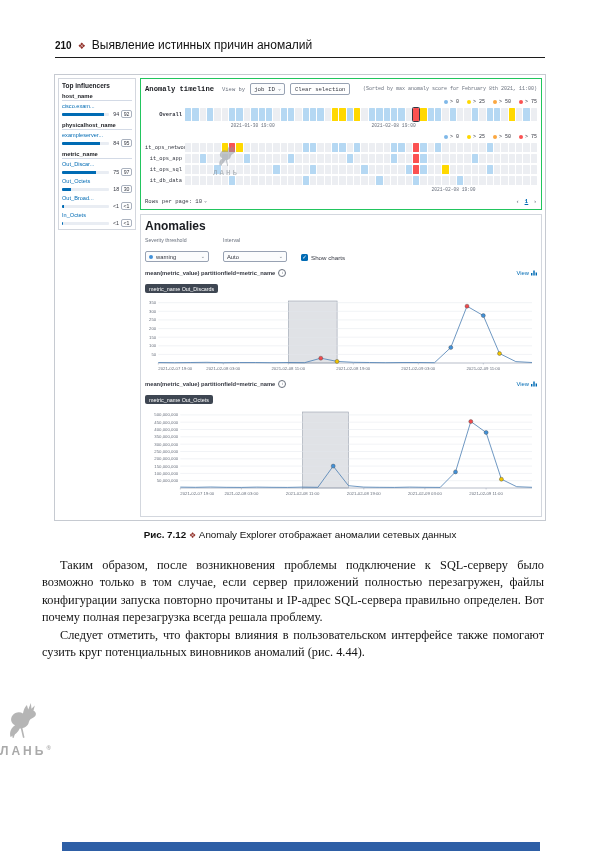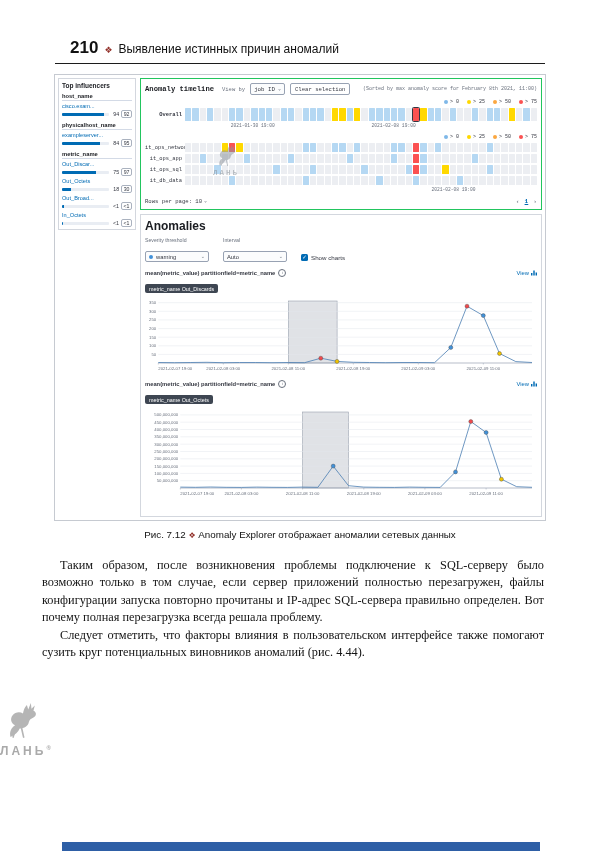--- a/index.html
+++ b/index.html
@@ -1,20 +1,20 @@
 <!DOCTYPE html>
 <html><head>
 <meta charset="utf-8">
 <style>
   html,body{margin:0;padding:0;background:#ffffff;}
   .page{position:relative;width:600px;height:855px;background:#fff;font-family:"Liberation Sans",sans-serif;overflow:hidden;}
 
   
   .running-head{position:absolute;top:38px;left:55px;right:55px;border-bottom:1.5px solid #1c1c1c;padding-bottom:5px;display:flex;align-items:baseline;gap:6px;}
-  .pagenum{font-weight:bold;font-size:17px;color:#111;margin-left:15px;}
+  .pagenum{font-weight:bold;font-size:10px;color:#111;}
   .diamond{color:#92312a;font-size:9px;}
   .head-title{font-size:12px;color:#111;}
 
   
   .figure{position:absolute;top:74px;left:54px;width:492px;height:447px;border:1px solid #c6cad1;background:#fff;padding:3px;display:flex;gap:4px;box-sizing:border-box;}
   .influencers-panel{width:78px;border:1px solid #d3d7de;padding:3px;box-sizing:border-box;height:152px;background:#fff;}
   .inf-title{font-size:6.5px;font-weight:bold;color:#1a1c21;margin-bottom:2px;}
   .inf-field{font-size:5.8px;font-weight:bold;border-bottom:1px solid #d3dae6;margin-top:4px;padding-bottom:1px;color:#1a1c21;}
   .inf-item{margin-top:2px;}
   .inf-label{font-size:5.6px;color:#006bb4;white-space:nowrap;overflow:hidden;}
@@ -67,21 +67,21 @@
   .chart-head{display:flex;align-items:center;gap:3px;}
   .chart-title{font-size:5.8px;font-weight:bold;color:#343741;}
   .info-icon{width:6px;height:6px;border:0.8px solid #69707d;border-radius:50%;font-size:4px;color:#69707d;display:inline-flex;align-items:center;justify-content:center;font-style:italic;}
   .view-link{margin-left:auto;font-size:5.8px;color:#006bb4;display:flex;align-items:center;gap:2px;}
   .chip{display:inline-block;background:#3e4652;color:#fff;font-size:5.4px;padding:1.5px 4px;border-radius:2px;margin-top:3px;}
   .chart-svg{width:100%;margin-top:2px;}
   .chart-svg svg{display:block;}
 
   
   .caption{position:absolute;top:529px;left:55px;right:55px;text-align:center;font-size:9.8px;color:#111;}
-  .cap-prefix{font-weight:normal;}
+  .cap-prefix{font-weight:bold;}
   .caption .diamond{font-size:8px;}
   .bodytext{position:absolute;top:557px;left:42px;right:56px;font-family:"Liberation Serif",serif;font-size:12.3px;line-height:1.42;color:#141414;text-align:justify;}
   .bodytext p{margin:0;text-indent:18px;}
 
   
   .watermark{display:flex;flex-direction:column;align-items:flex-start;pointer-events:none;}
   .wm-big{position:absolute;top:698px;left:0;right:0;}
   .wm-big svg{width:42px;height:44px;}
   .wm-text-big{font-size:12px;font-weight:bold;letter-spacing:3px;color:#aaaaaa;margin-top:2px;}
   .reg{font-size:6px;vertical-align:super;letter-spacing:0;}

